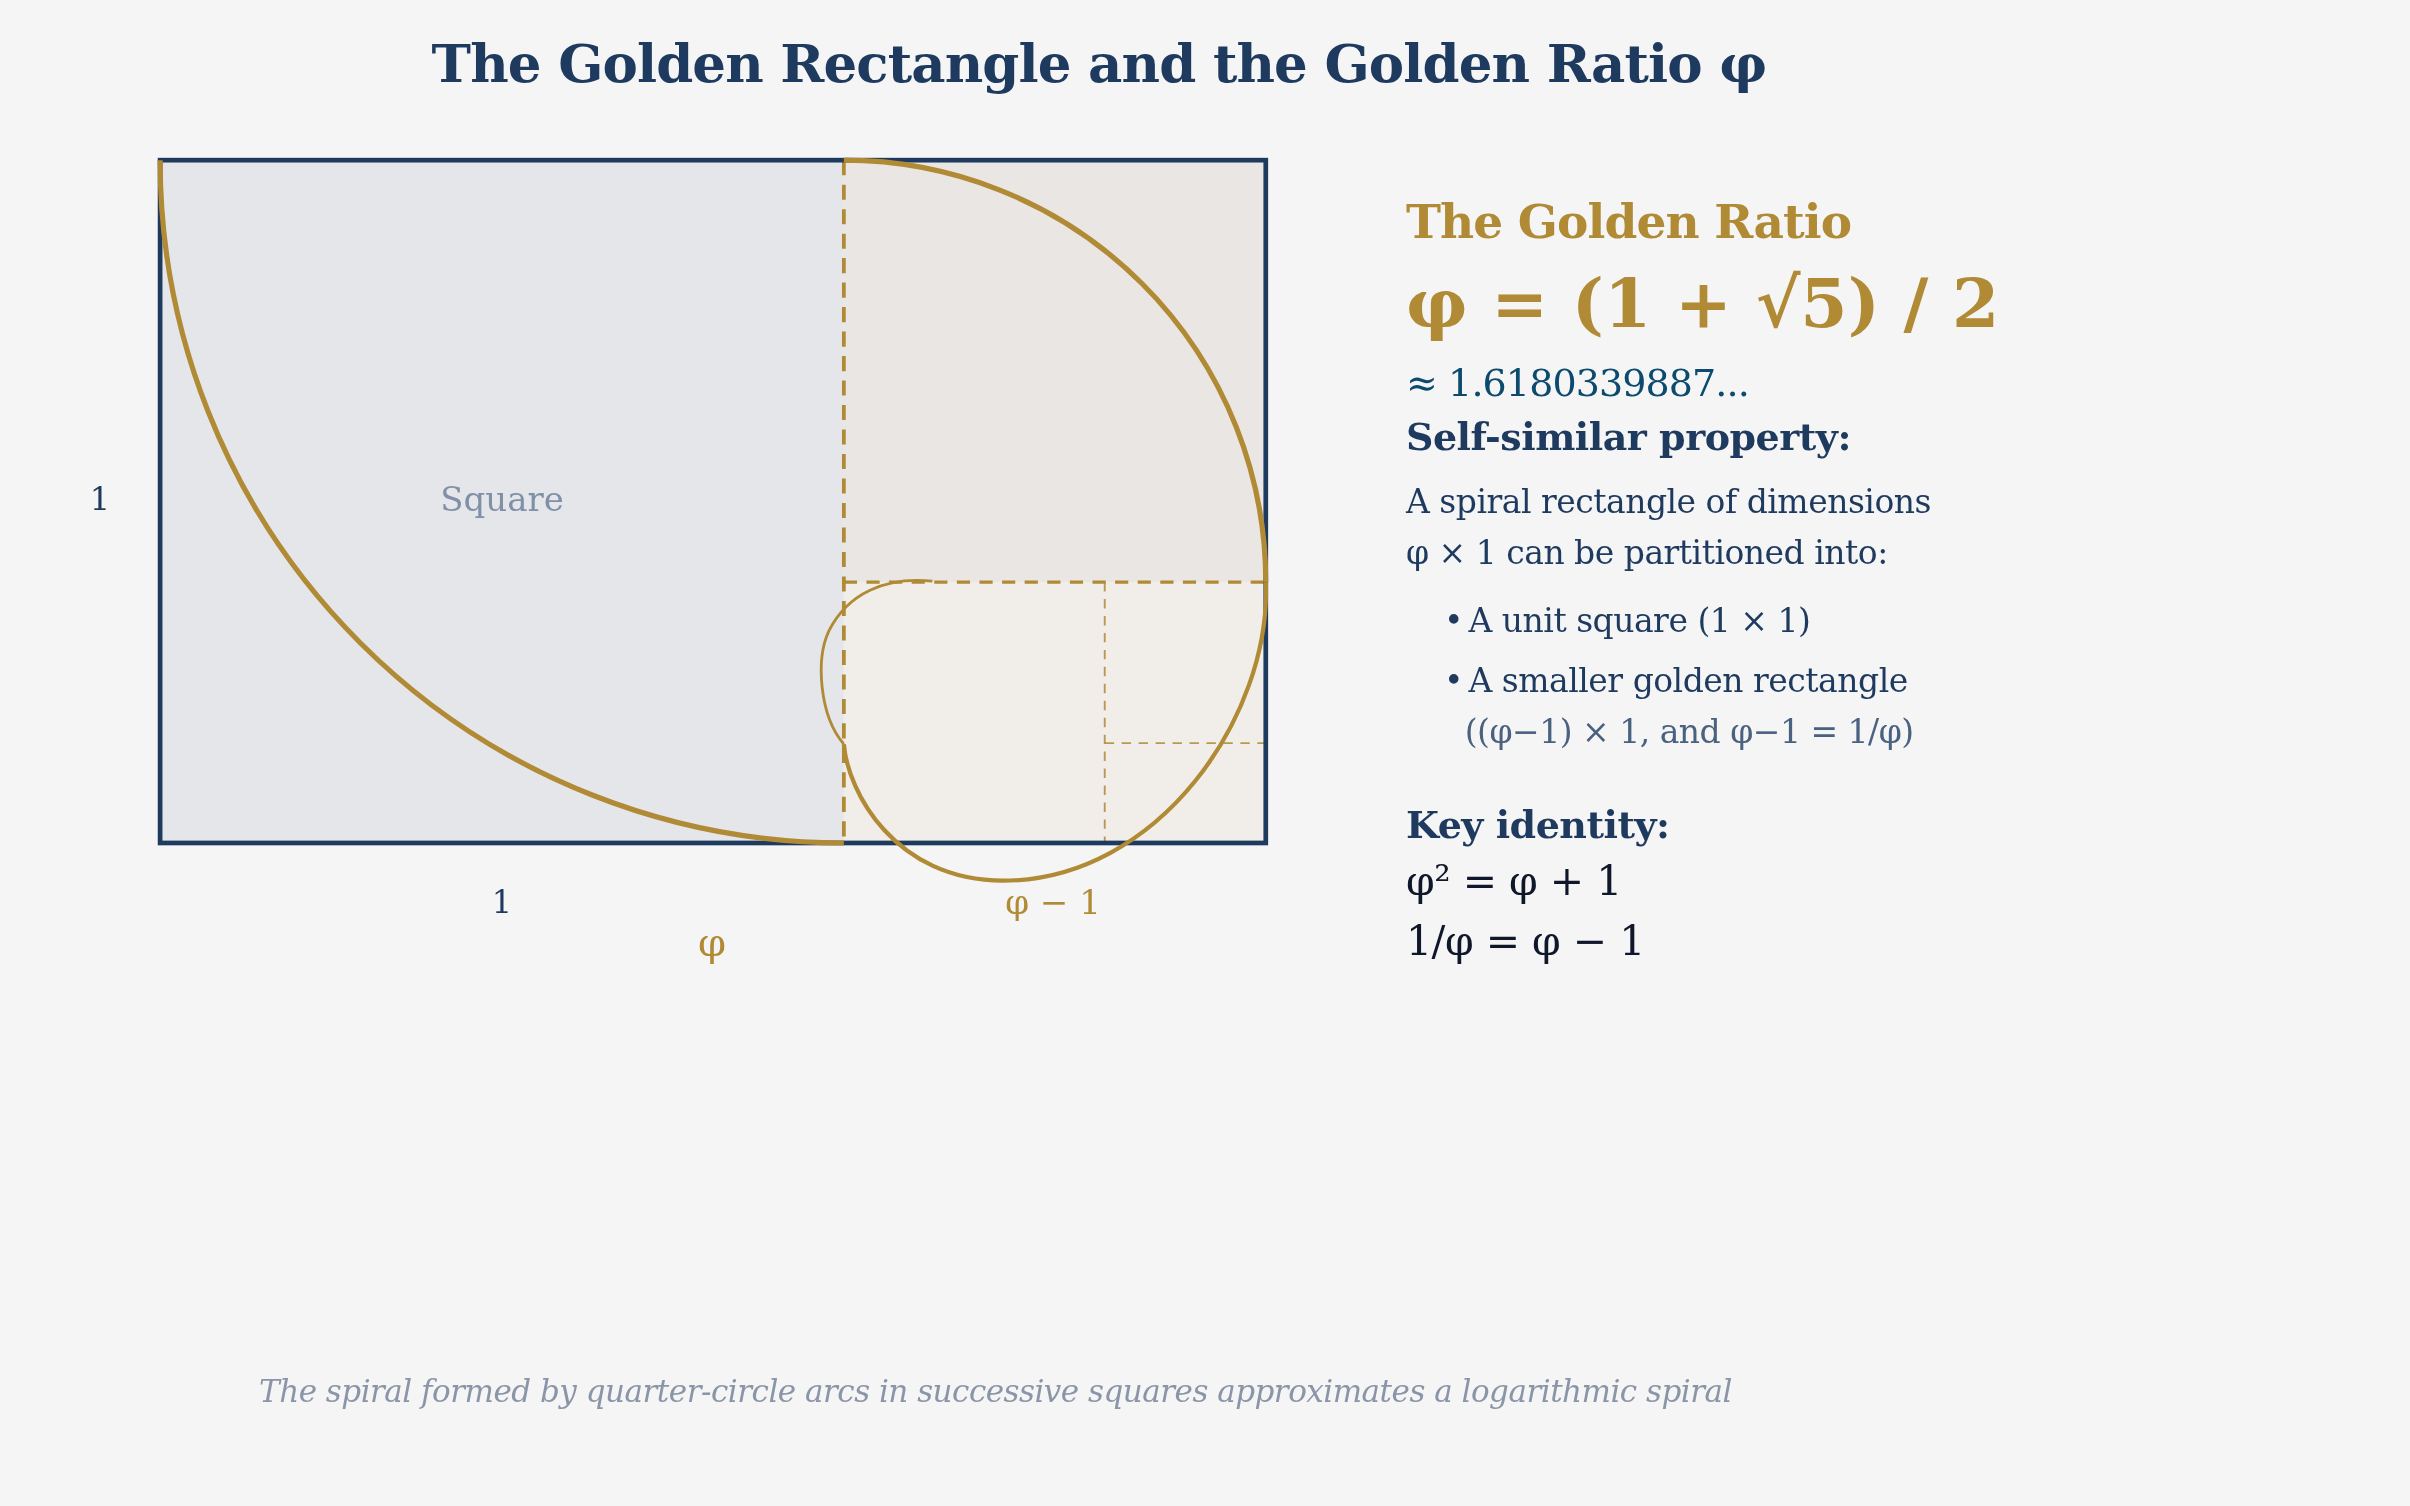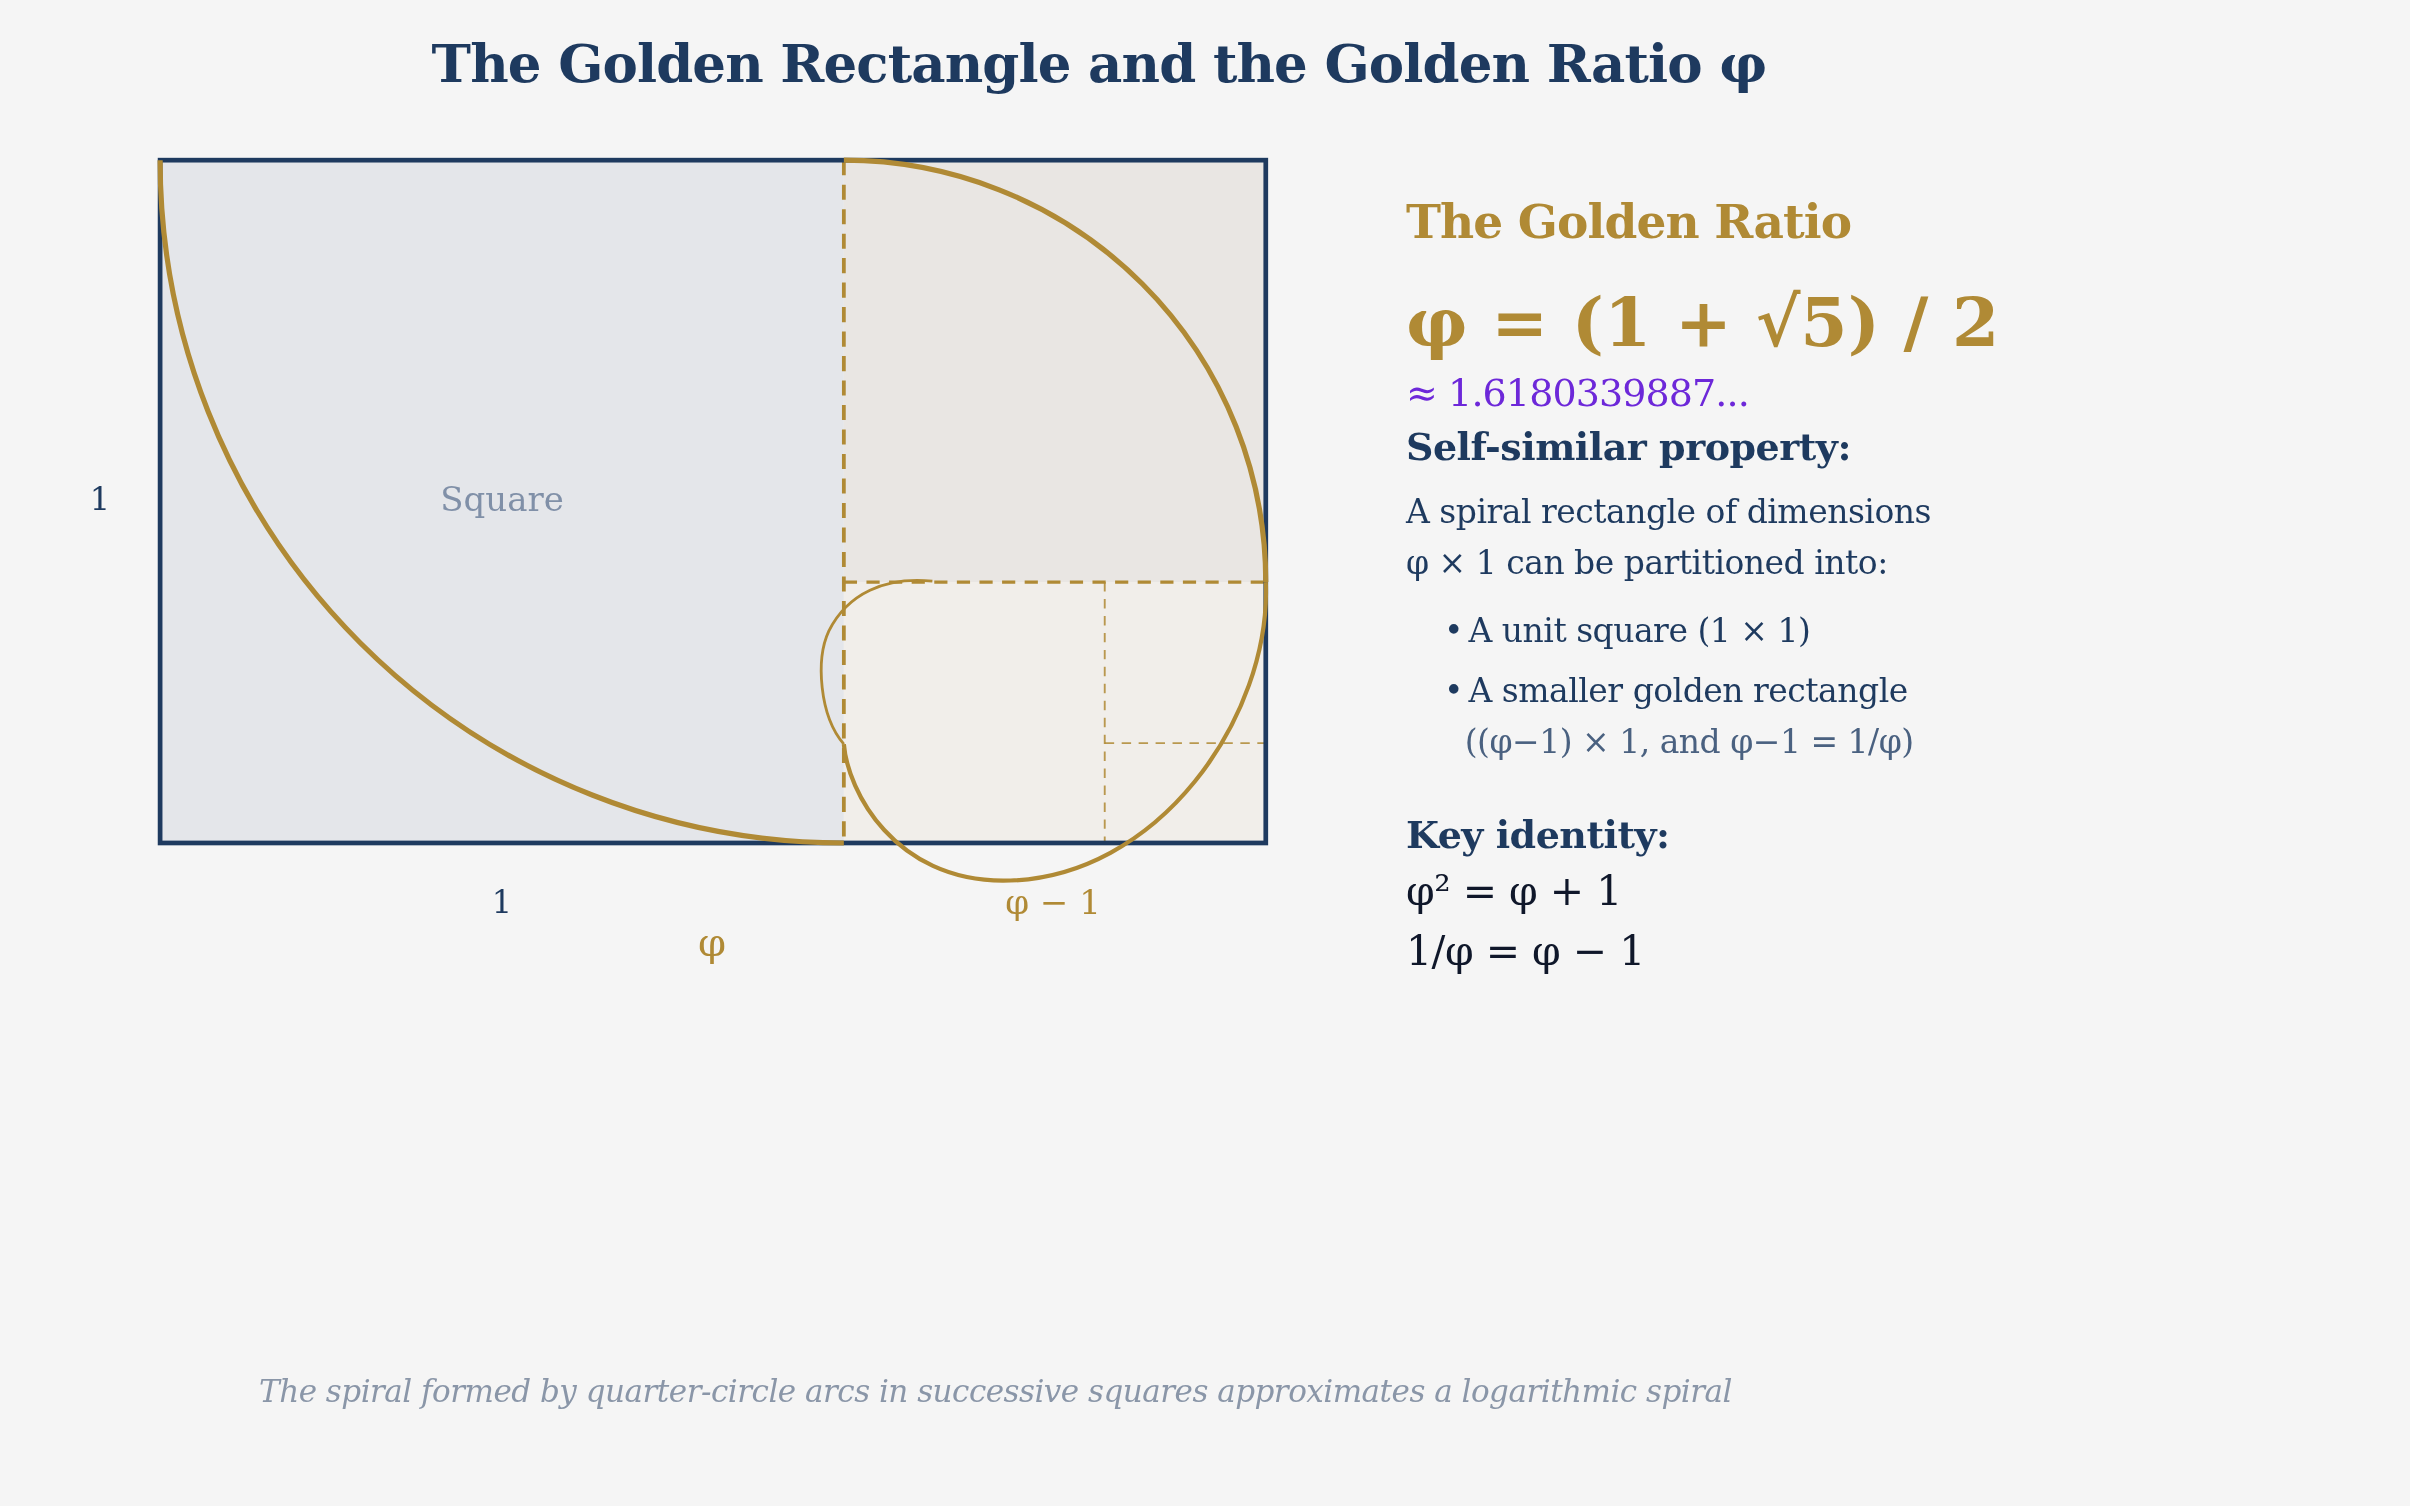--- a/index.html
+++ b/index.html
@@ -57,27 +57,27 @@
     font-size: 47px;
     color: #b08a35;
     margin: 0;
     line-height: 68px;
     letter-spacing: -0.9px;
   }
   .panel .formula {
     font-weight: bold;
     font-size: 68px;
     color: #b08a35;
-    margin-top: 21px;
+    margin-top: 2px;
     line-height: 90px;
   }
   .panel .approx {
     font-size: 38px;
-    color: #6d28d9;
-    margin-top: 0;
+    color: #0c4a6e;
+    margin-top: 9px;
     line-height: 53px;
     letter-spacing: -0.9px;
   }
   .panel .h-navy {
     font-weight: bold;
     font-size: 38px;
     color: #1e3a5f;
     line-height: 53px;
     letter-spacing: -0.5px;
   }

